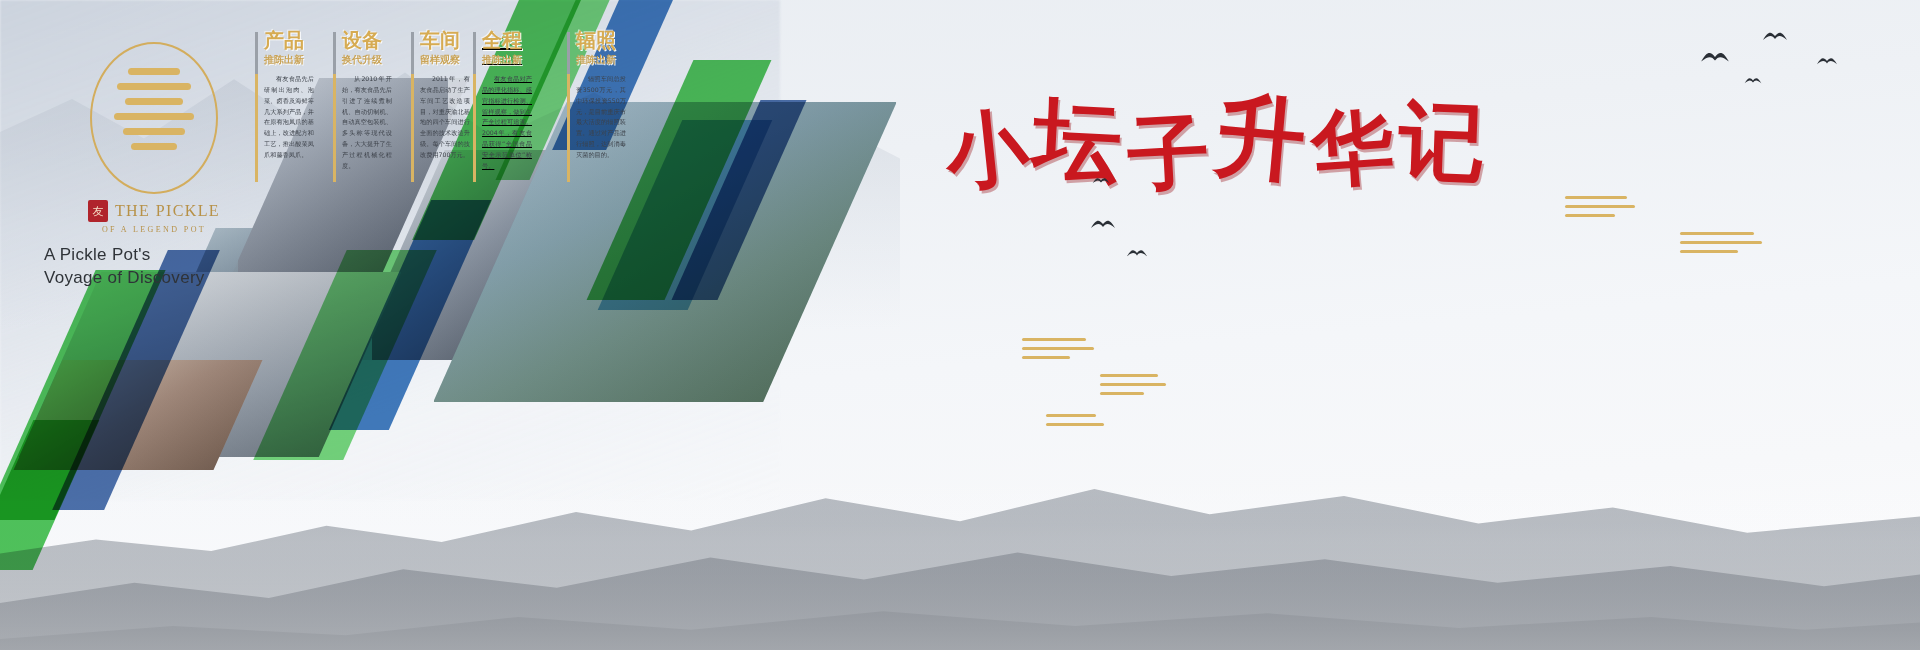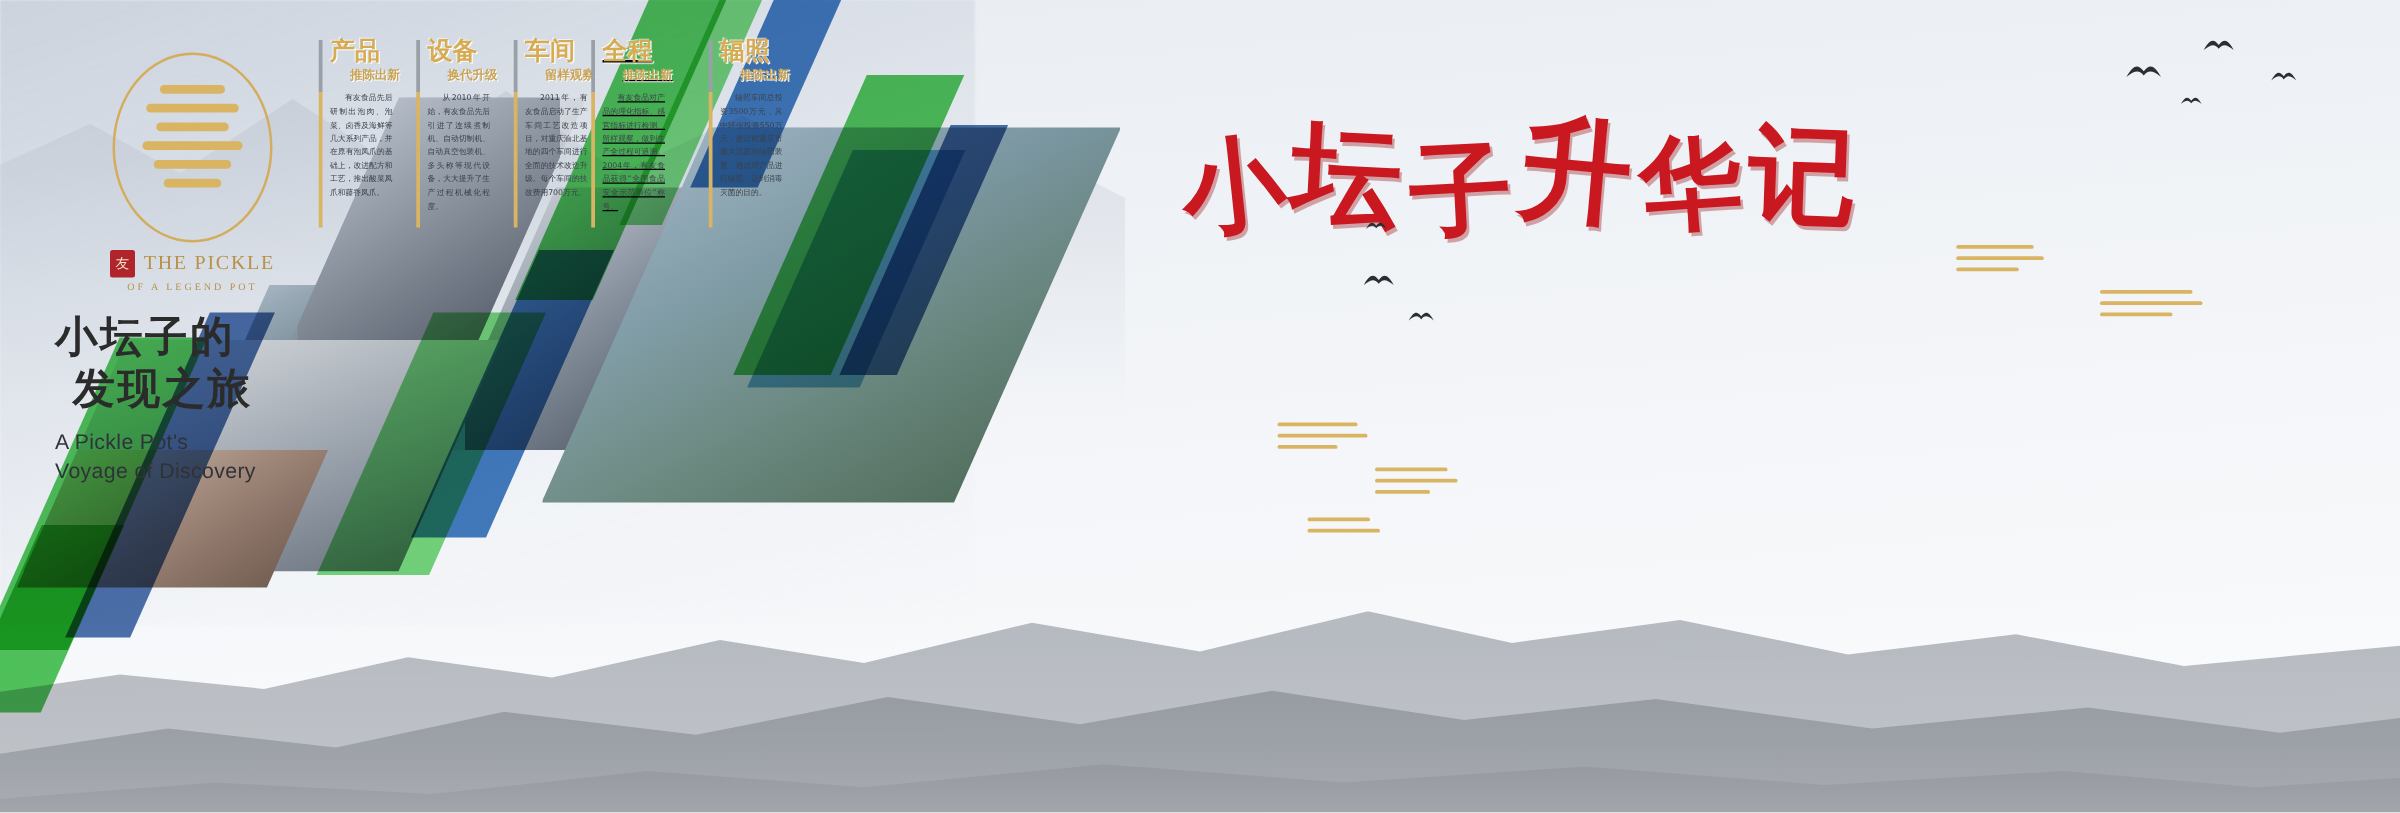--- a/index.html
+++ b/index.html
@@ -137,21 +137,20 @@
   }
   .col .h1 {
     font-size:20px; font-weight:700; color:#d6ab52; letter-spacing:0px;
     line-height:1.05; white-space:nowrap;
     text-shadow: 1px 1px 0 rgba(255,255,255,.95), -1px -1px 0 rgba(255,255,255,.6);
   }
   .col .h2 {
     font-size:10px; font-weight:700; color:#c9a356; letter-spacing:0px;
     margin-top:2px; white-space:nowrap;
     text-shadow: .8px .8px 0 rgba(255,255,255,.95);
-    margin-left: 16px;
   }
   .col .body {
     margin-left:9px; margin-top:7px;
     font-size:6.2px; line-height:1.75; color:#3c4149;
     font-family:"DejaVu Sans","Liberation Sans",sans-serif;
     text-align:justify; width:50px; text-indent:12px;
   }
 
   
   .cert { position:absolute; left:512px; top:375px; }
@@ -254,24 +253,20 @@
         <div class="bar" style="width:80px;"></div>
         <div class="bar" style="width:62px;"></div>
         <div class="bar" style="width:46px;"></div>
       </div>
     </div>
     <div class="brand-mark">
       <span class="chop">友</span>
       <span class="legend-en">THE PICKLE</span>
     </div>
     <div class="legend-sub">OF A LEGEND POT</div>
-    <div class="brand-cn">
-      <div class="l1">小坛子的</div>
-      <div class="l2">发现之旅</div>
-    </div>
     <div class="brand-en">
       <div>A Pickle Pot's</div>
       <div>Voyage of Discovery</div>
     </div>
   </div>
 
   <div class="cols">
     <div class="col" style="left:0px;">
       <div class="rule"></div>
       <div class="head">

